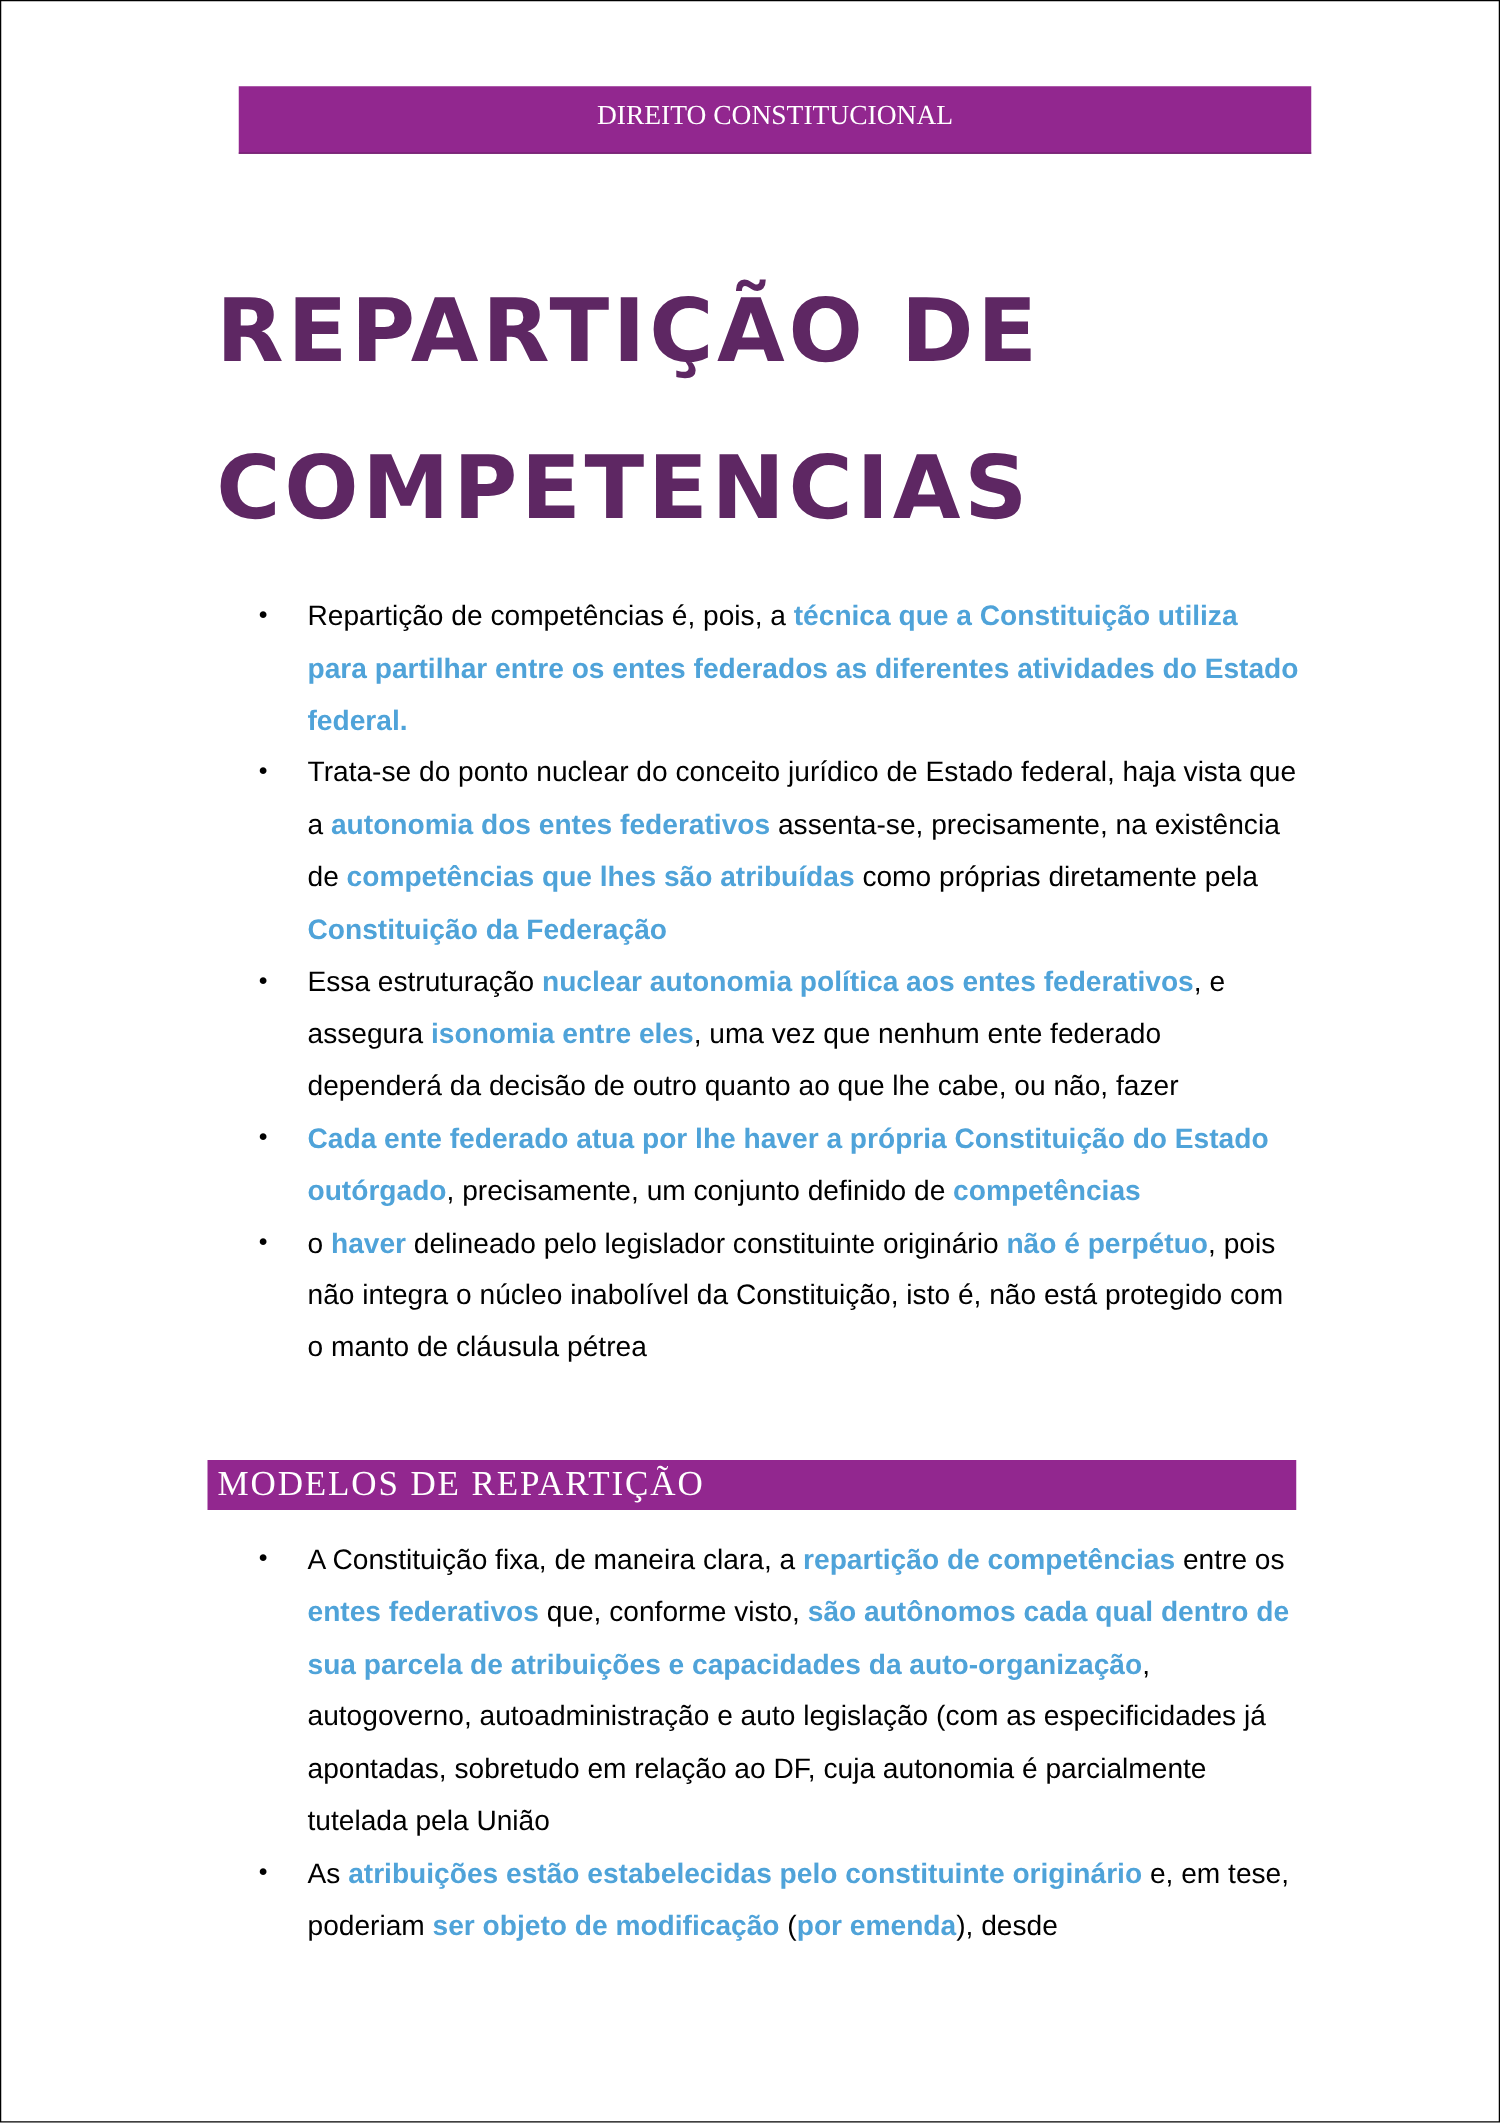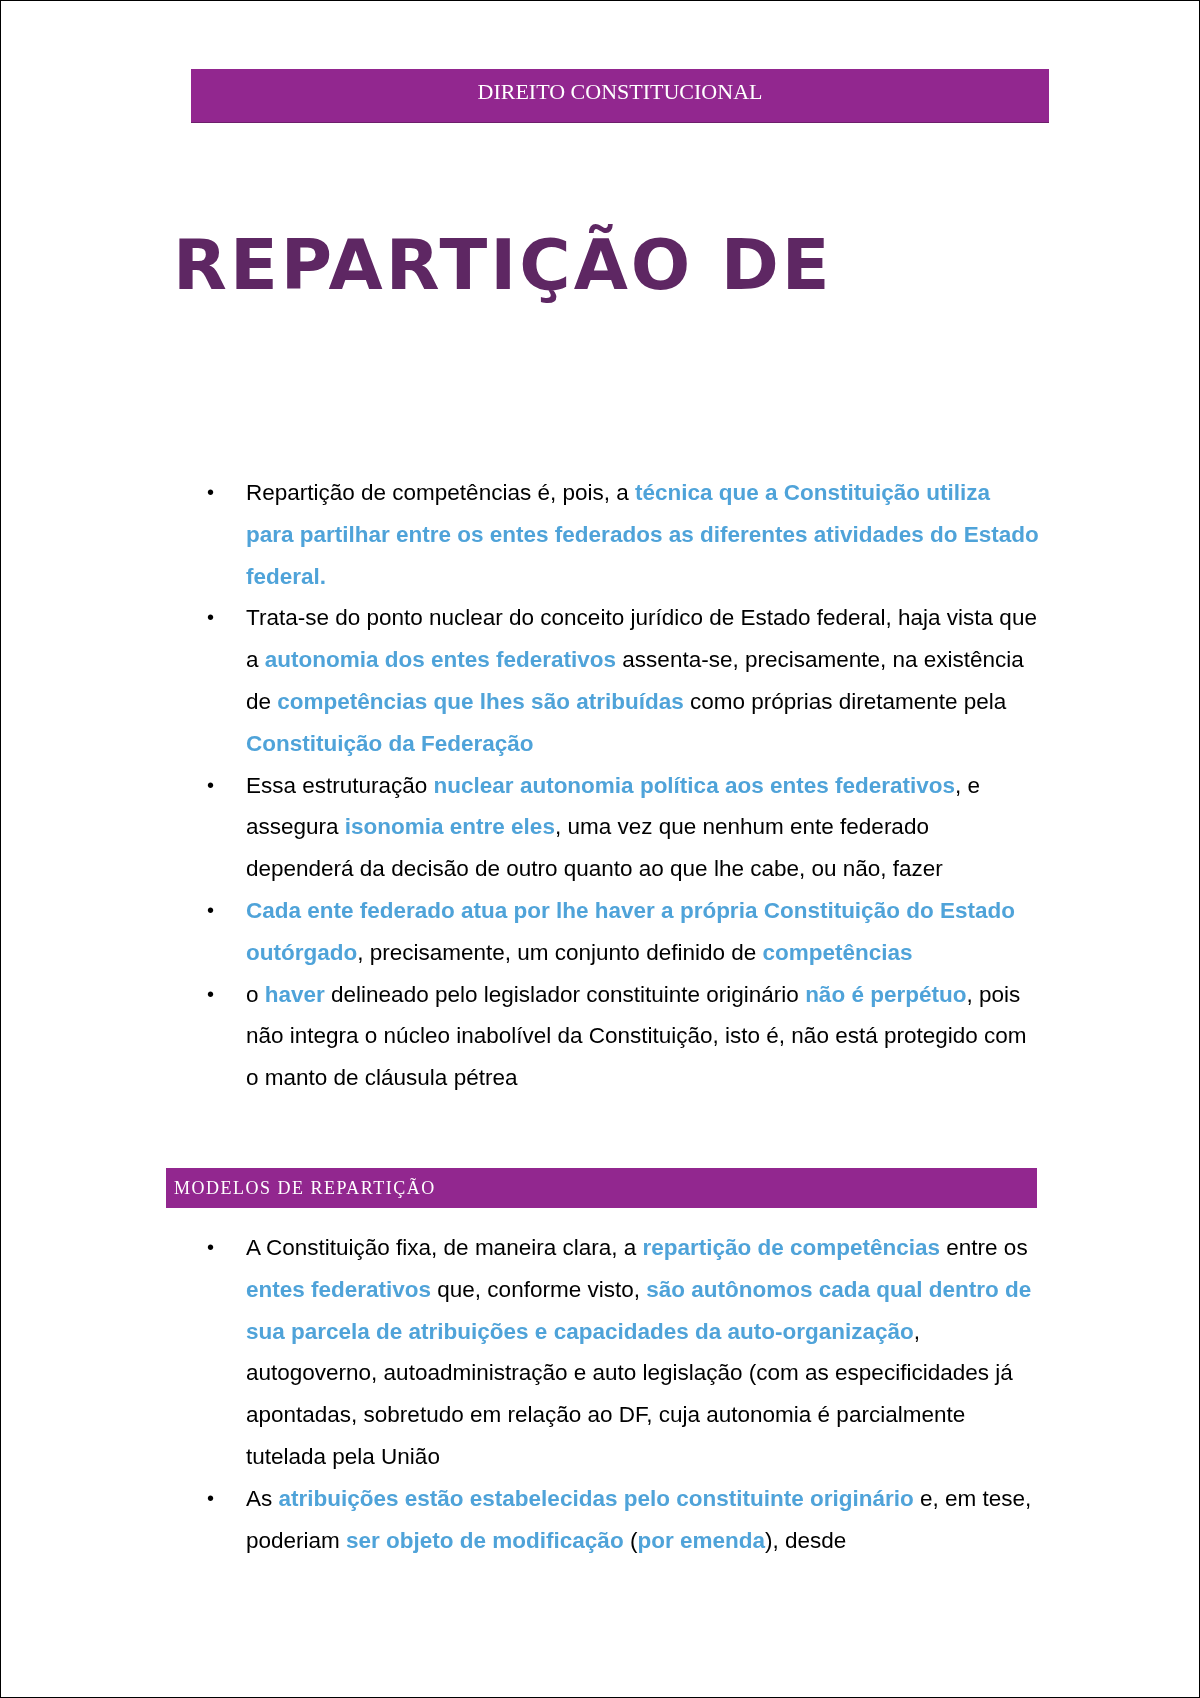--- a/index.html
+++ b/index.html
@@ -44,38 +44,39 @@
       font-size: 20px;
     }
     .hl { color: #4fa3d9; font-weight: bold; }
     .list1 { top: 471px; }
     .list2 { top: 1226px; }
     .section-band {
       position: absolute; left: 165px; top: 1167px; width: 871px; height: 40px;
       background: #92278f;
       color: #ffffff;
       font-family: "Liberation Serif", serif;
-      font-size: 18px;
+      font-size: 28px;
       letter-spacing: 1.5px;
       line-height: 40px;
       padding-left: 8px;
       box-sizing: border-box;
     }
   </style>
 </head>
 <body>
 
 <div class="page">
 
   <div class="header-band">
     <span>DIREITO CONSTITUCIONAL</span>
   </div>
 
   <h1 class="title">
     <span>REPARTIÇÃO DE</span><br>
+    <span>COMPETENCIAS</span>
   </h1>
 
   <ul class="list list1">
     <li>
       <span class="bullet">•</span>
       <span>Repartição de competências é, pois, a </span><span class="hl">técnica que a Constituição utiliza para partilhar entre os entes federados as diferentes atividades do Estado federal.</span>
     </li>
     <li>
       <span class="bullet">•</span>
       <span> Trata-se do ponto nuclear do conceito jurídico de Estado federal, haja vista que a </span><span class="hl">autonomia dos entes federativos</span><span> assenta-se, precisamente, na existência de </span><span class="hl">competências que lhes são atribuídas</span><span> como próprias diretamente pela </span><span class="hl">Constituição da Federação</span>

